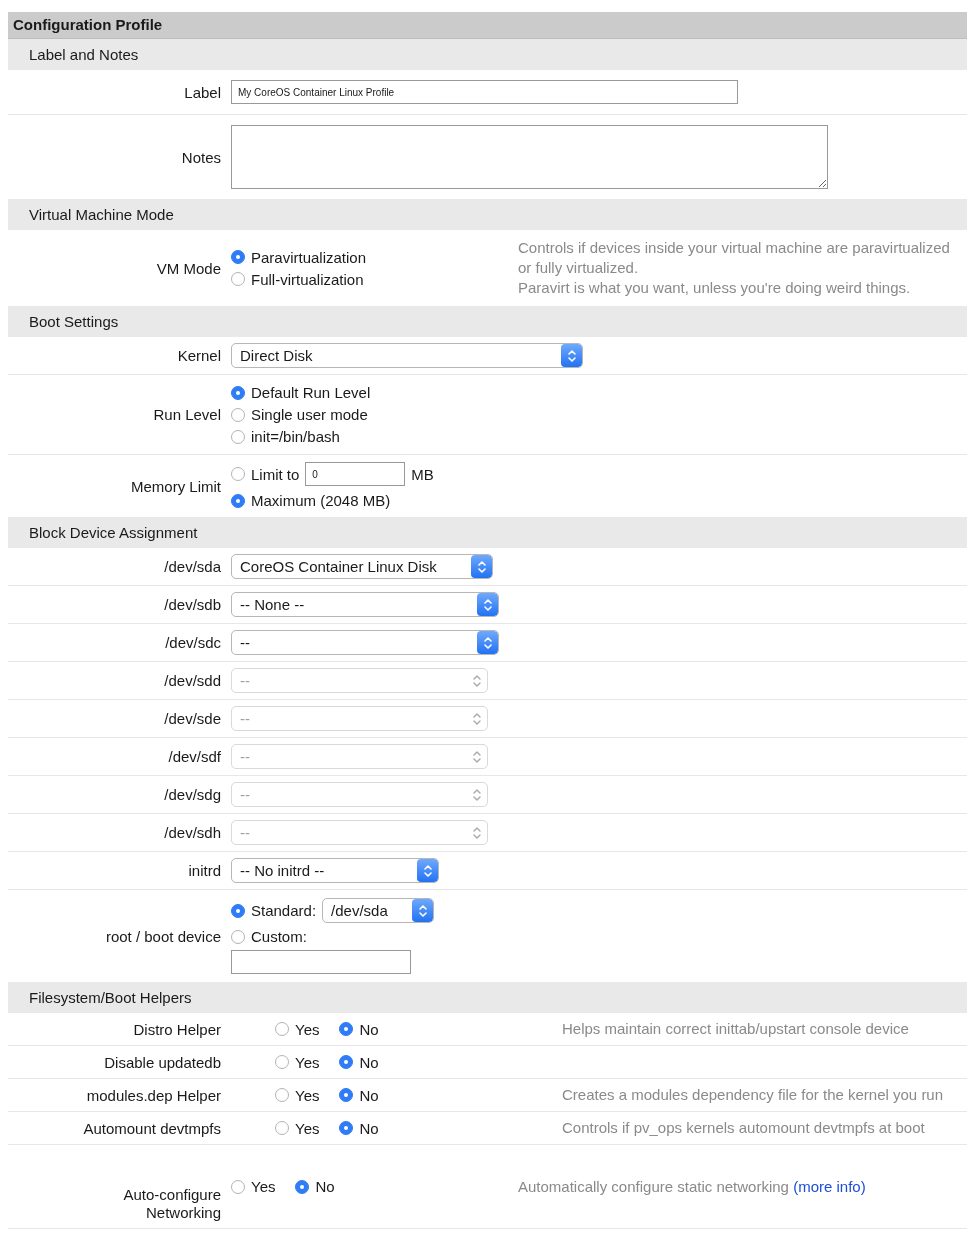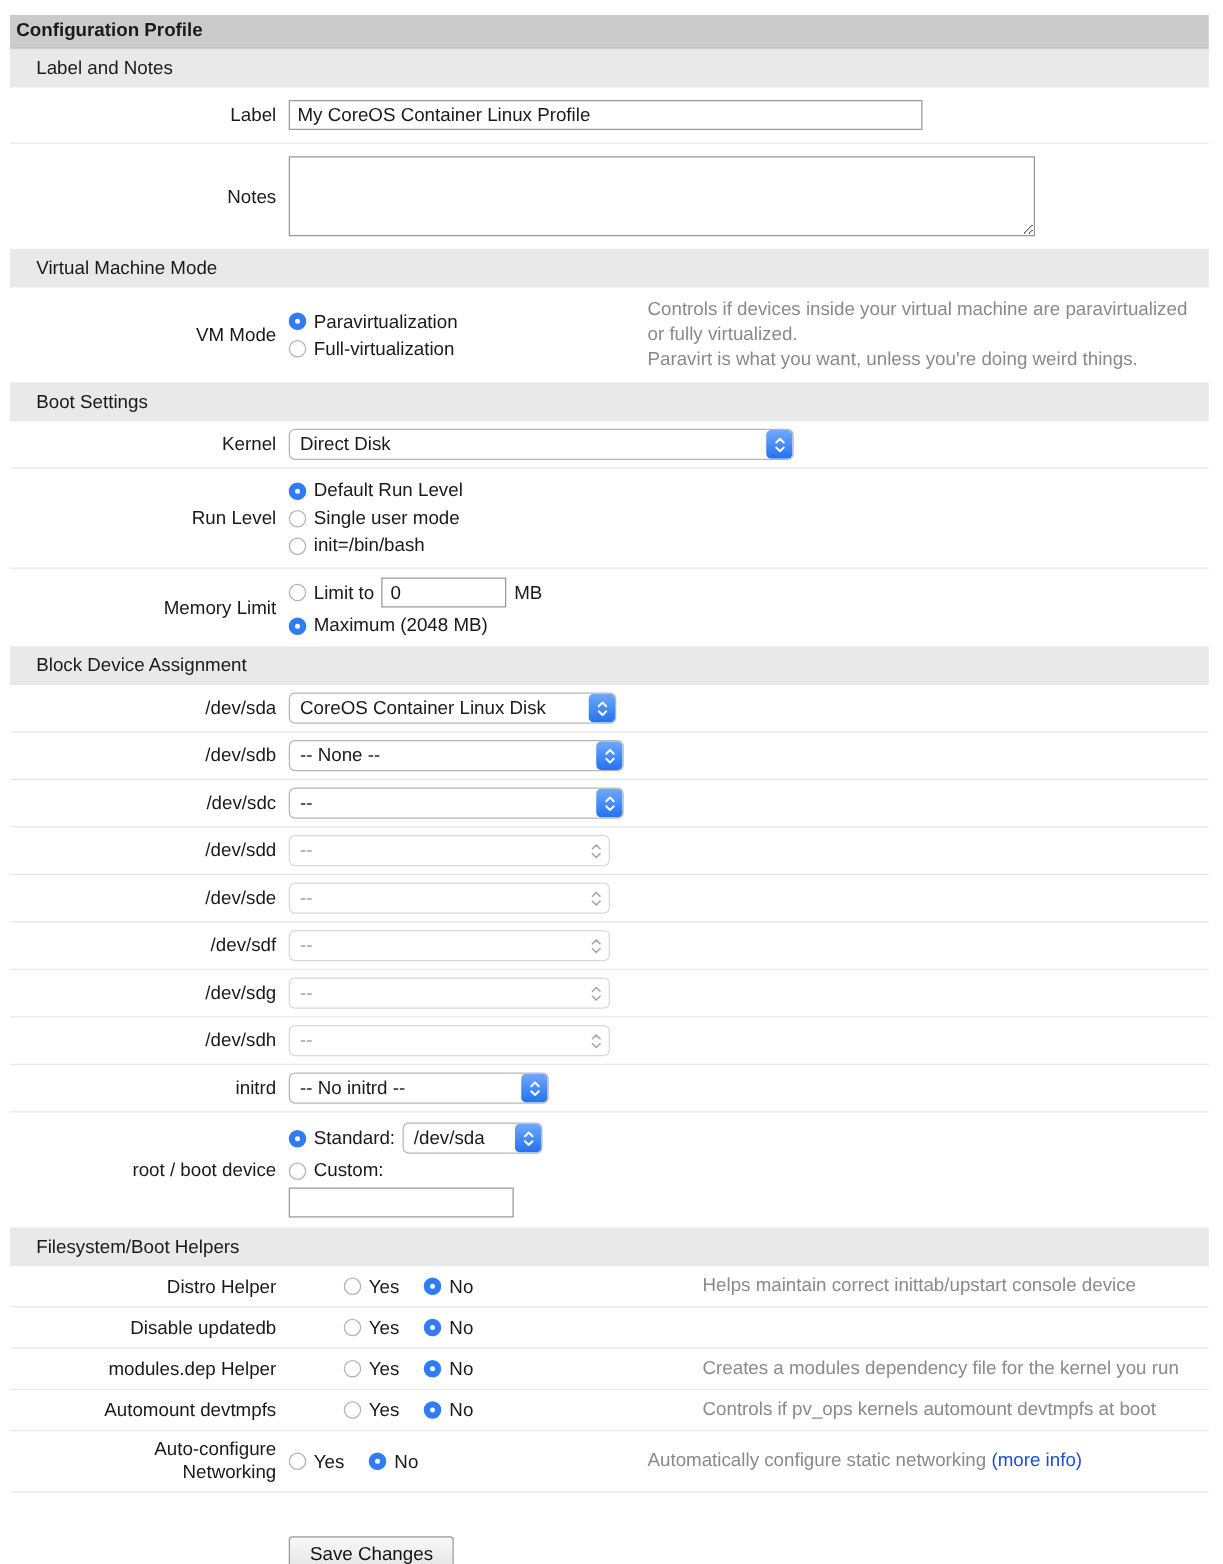--- a/index.html
+++ b/index.html
@@ -48,21 +48,21 @@
     color:#8a8a8a;
     line-height:20px;
     padding-right:6px;
   }
   a.help-link { color:#1d4ed8; text-decoration:none; cursor:pointer; }
 
   input[type="text"] {
     border:1px solid #999;
     height:24px;
     font-family:"Liberation Sans", sans-serif;
-    font-size:15px;
+    font-size:10px;
     padding:0 6px;
     color:#1a1a1a;
     background:#fff;
   }
   textarea {
     border:1px solid #999;
     font-family:"Liberation Sans", sans-serif;
     font-size:15px;
     padding:3px 6px;
     background:#fff;
@@ -122,21 +122,21 @@
     width:4px; height:4px;
     border-radius:50%;
     background:#fff;
   }
   .opt-line { display:flex; align-items:center; gap:6px; line-height:19px; }
   .opt-stack { display:flex; flex-direction:column; gap:3px;justify-content:center; }
 
   .yn-group { display:flex; align-items:center; gap:6px; }
   .yn-gap { width:8px; }
 
-  .wrap-label { display:inline-block; max-width:135px; line-height:18px; }
+  .wrap-label { display:inline-block; max-width:135px; line-height:18px;margin-top:35px; }
 
   .save-area { margin:35px 0 0 223px; padding-bottom:14px; }
   .save-btn {
     font-family:"Liberation Sans", sans-serif;
     font-size:15px;
     color:#111;
     background:linear-gradient(#f7f7f7,#e5e5e5);
     border:1px solid #989898;
     border-radius:3px;
     padding:4px 16px;
@@ -201,21 +201,21 @@
         <div>Paravirt is what you want, unless you're doing weird things.</div>
       </div>
     </div>
   </div>
 
   <div class="section-bar">Boot Settings</div>
 
   <div class="row row-kernel">
     <div class="label-col">Kernel</div>
     <div class="content-col">
-      <span class="select" style="width:404px">
+      <span class="select" style="width:352px">
         <span class="select-text">Direct Disk</span>
         <span class="select-stepper">
           <svg width="10" height="14" viewBox="0 0 10 14">
               <path d="M2 5 L5 2 L8 5" fill="none" stroke="currentColor" stroke-width="1.6" stroke-linecap="round" stroke-linejoin="round"></path>
               <path d="M2 9 L5 12 L8 9" fill="none" stroke="currentColor" stroke-width="1.6" stroke-linecap="round" stroke-linejoin="round"></path>
             </svg>
         </span>
       </span>
     </div>
   </div>

